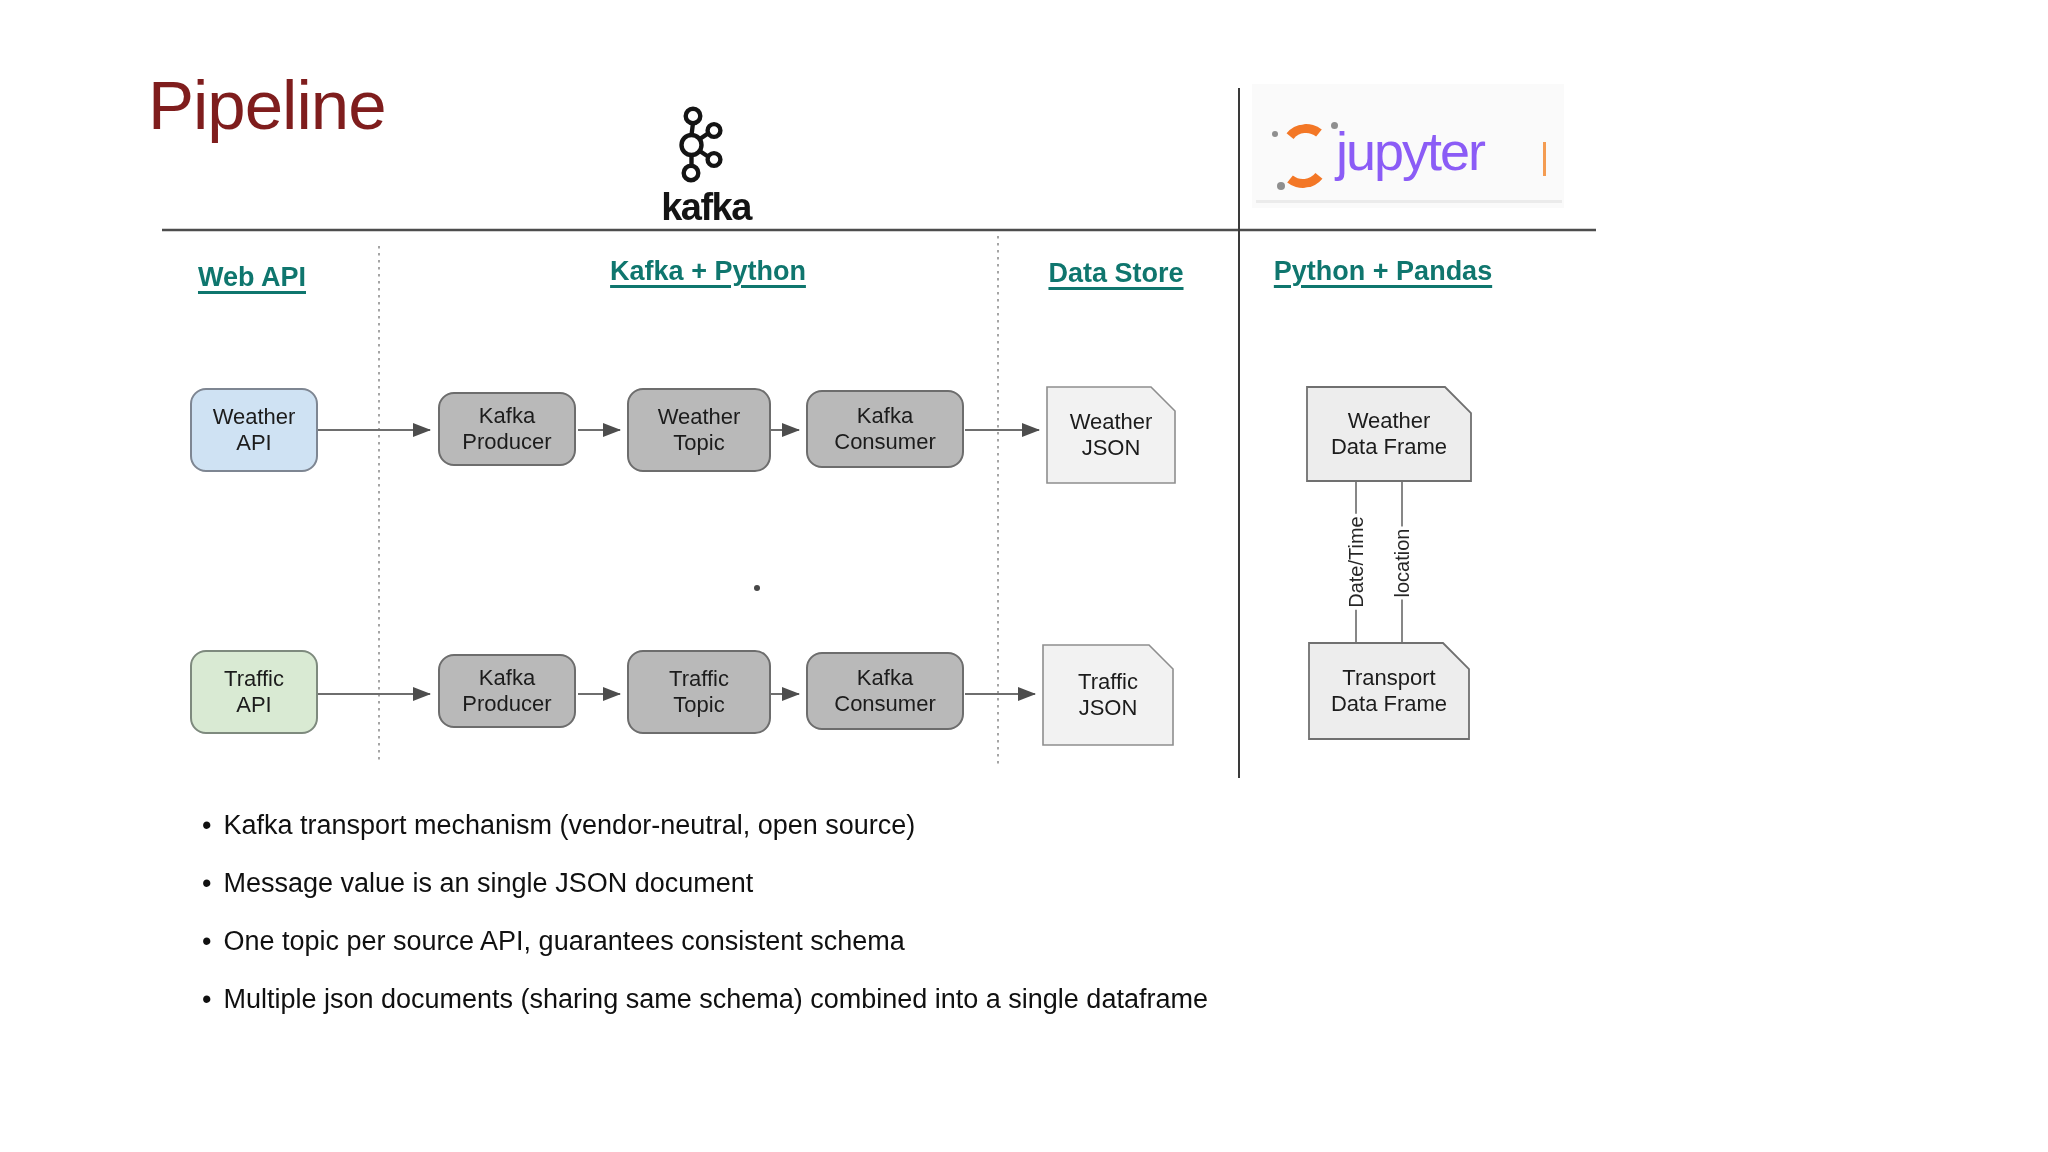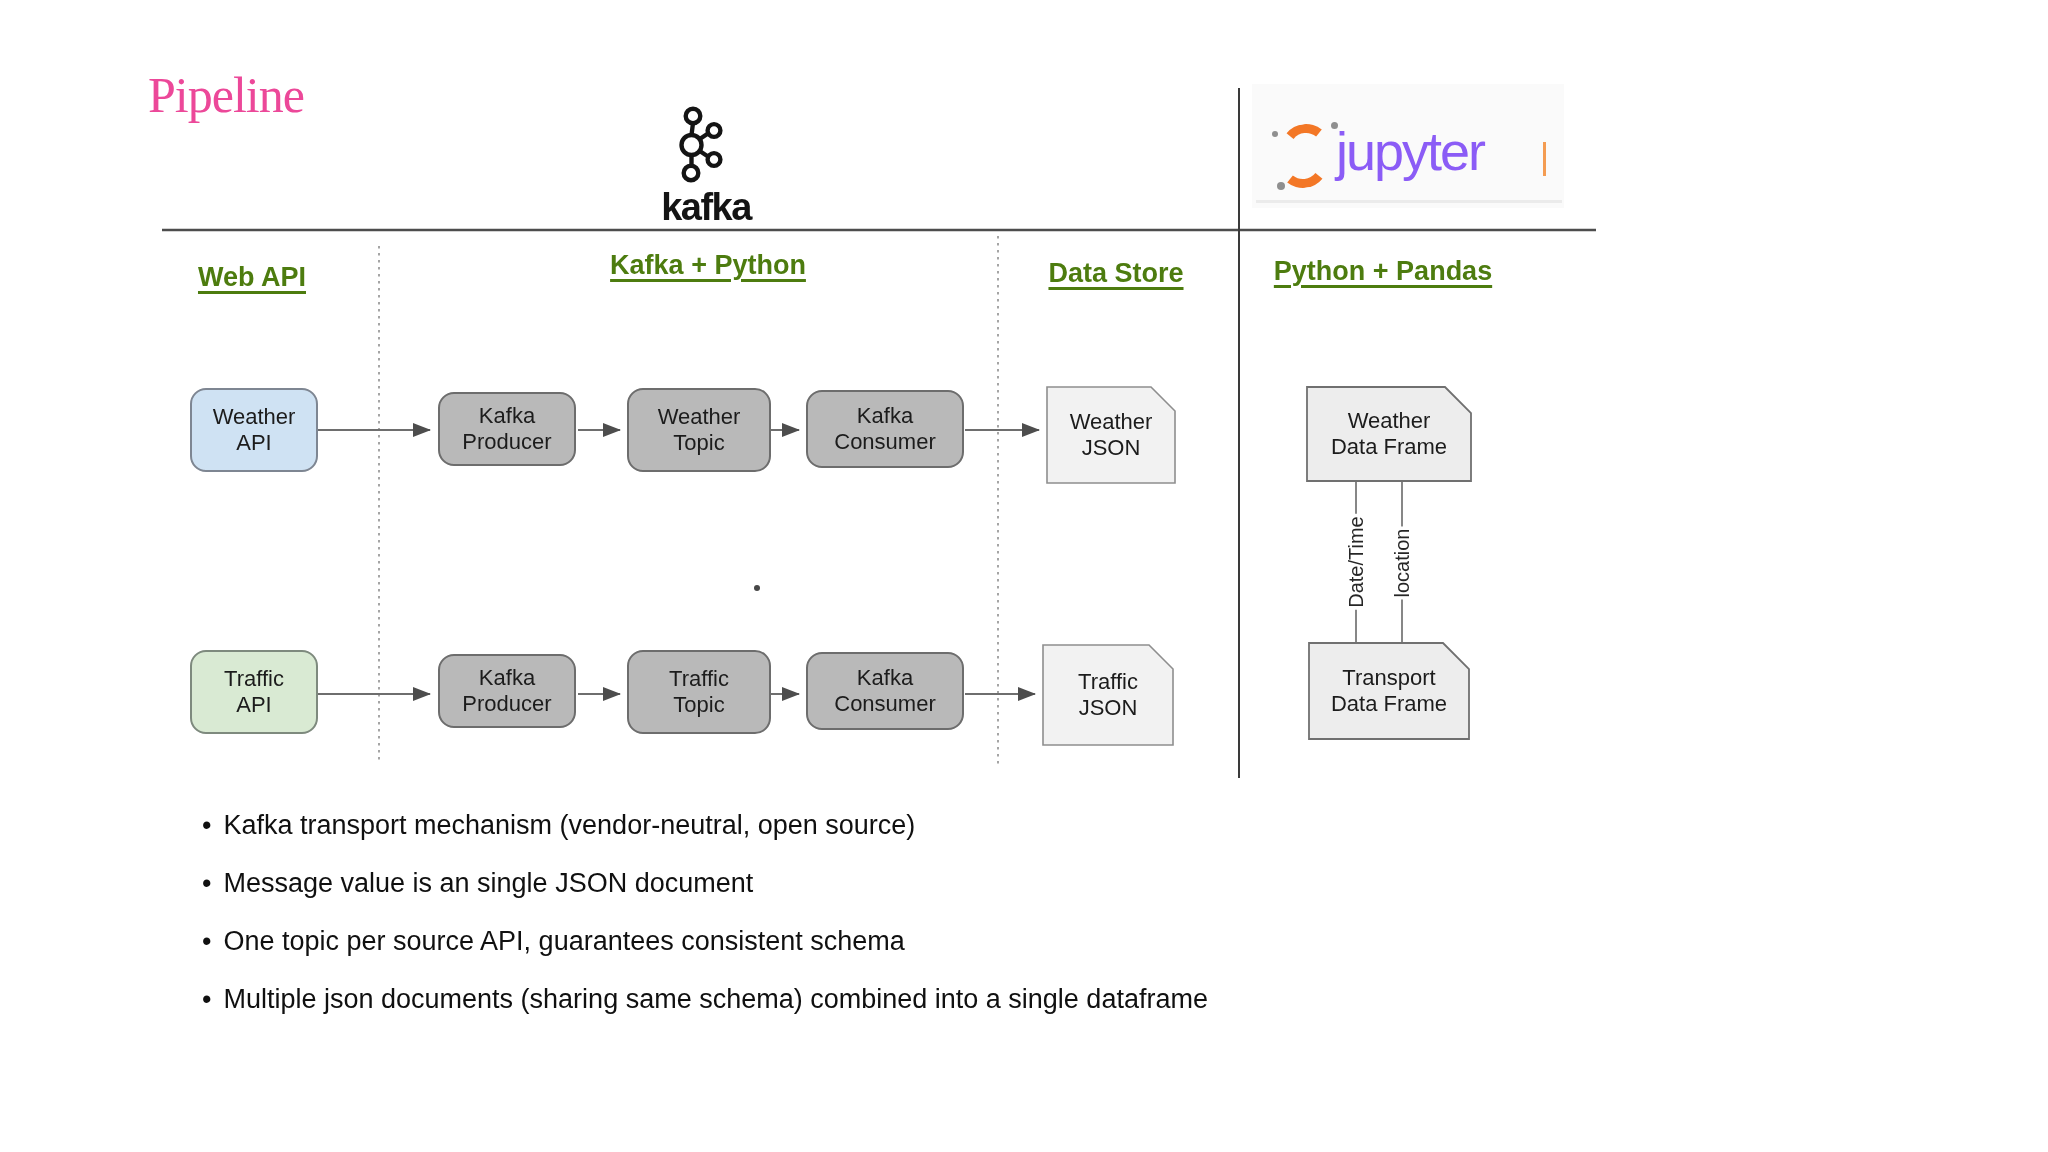--- a/index.html
+++ b/index.html
@@ -1,41 +1,41 @@
 <!DOCTYPE html>
 <html><head>
 <meta charset="utf-8">
 <style>
   html,body{margin:0;padding:0;background:#ffffff;}
   .stage{position:relative;width:2048px;height:1152px;background:#ffffff;overflow:hidden;
          font-family:"Liberation Sans", sans-serif;}
 
-  .slide-title{position:absolute;left:148px;top:66px;font-size:50px;letter-spacing:-1px;
-               color:#ec4899;font-family:Liberation Serif, serif;}
+  .slide-title{position:absolute;left:148px;top:66px;font-size:69px;letter-spacing:-1px;
+               color:#7f1d1d;font-family:Liberation Sans, sans-serif;}
 
   
   .kafka-word{position:absolute;left:640px;top:186px;width:132px;text-align:center;
               font-size:38px;font-weight:700;letter-spacing:-1.5px;color:#141414;}
 
   
   .jupyter-block{position:absolute;left:1252px;top:84px;width:312px;height:124px;background:#fafafa;}
   .jupyter-word{position:absolute;left:1336px;top:120px;font-size:54px;color:#8b5cf6;
                 letter-spacing:-2px;}
   .jupyter-underline{position:absolute;left:1256px;top:200px;width:306px;height:3px;background:#ebebeb;}
   .jupyter-tick{position:absolute;left:1543px;top:142px;width:3px;height:34px;background:#f49c52;}
   .jl{position:absolute;left:1278px;top:124px;width:62px;height:66px;}
   .cres{position:absolute;width:50px;height:50px;border-radius:50%;border:9px solid transparent;box-sizing:border-box;}
   .cres.top{left:3px;top:0;border-top-color:#f37726;transform:rotate(-6deg);}
   .cres.bot{left:0;top:14px;border-bottom-color:#f37726;transform:rotate(-6deg);}
   .jdot{position:absolute;border-radius:50%;background:#8f8f8f;}
   .jdot.d1{left:53px;top:-2px;width:7px;height:7px;}
   .jdot.d2{left:-6px;top:7px;width:6px;height:6px;}
   .jdot.d3{left:-1px;top:58px;width:8px;height:8px;}
 
-  .col-header{position:absolute;font-weight:700;font-size:27px;color:#4d7c0f;text-align:center;
+  .col-header{position:absolute;font-weight:700;font-size:27px;color:#0f766e;text-align:center;
               text-decoration:underline;text-decoration-thickness:2.5px;text-underline-offset:5px;}
 
   .node{position:absolute;display:flex;align-items:center;justify-content:center;text-align:center;
         border-radius:16px;box-sizing:border-box;font-size:22px;line-height:26px;color:#1c1c1c;
         white-space:pre-line;}
   .node.gray{background:#b9b9b9;border:2px solid #6d6d6d;}
   .node.blue{background:#cfe2f3;border:2px solid #7e8692;}
   .node.green{background:#d9ead3;border:2px solid #7e8a7e;}
 
   .doc{position:absolute;}
@@ -110,21 +110,21 @@
     <div class="cres bot"></div>
     <div class="jdot d1"></div>
     <div class="jdot d2"></div>
     <div class="jdot d3"></div>
   </div>
   <div class="jupyter-word">jupyter</div>
   <div class="jupyter-underline"></div>
   <div class="jupyter-tick"></div>
 
   <div class="col-header" style="left:172px;top:262px;width:160px;">Web API</div>
-  <div class="col-header" style="left:608px;top:250px;width:200px;">Kafka + Python</div>
+  <div class="col-header" style="left:608px;top:256px;width:200px;">Kafka + Python</div>
   <div class="col-header" style="left:1036px;top:258px;width:160px;">Data Store</div>
   <div class="col-header" style="left:1273px;top:256px;width:220px;">Python + Pandas</div>
 
   <div class="node blue" style="left:190px;top:388px;width:128px;height:84px;">Weather
 API</div>
   <div class="node gray" style="left:438px;top:392px;width:138px;height:74px;">Kafka
 Producer</div>
   <div class="node gray" style="left:627px;top:388px;width:144px;height:84px;">Weather
 Topic</div>
   <div class="node gray" style="left:806px;top:390px;width:158px;height:78px;">Kafka

